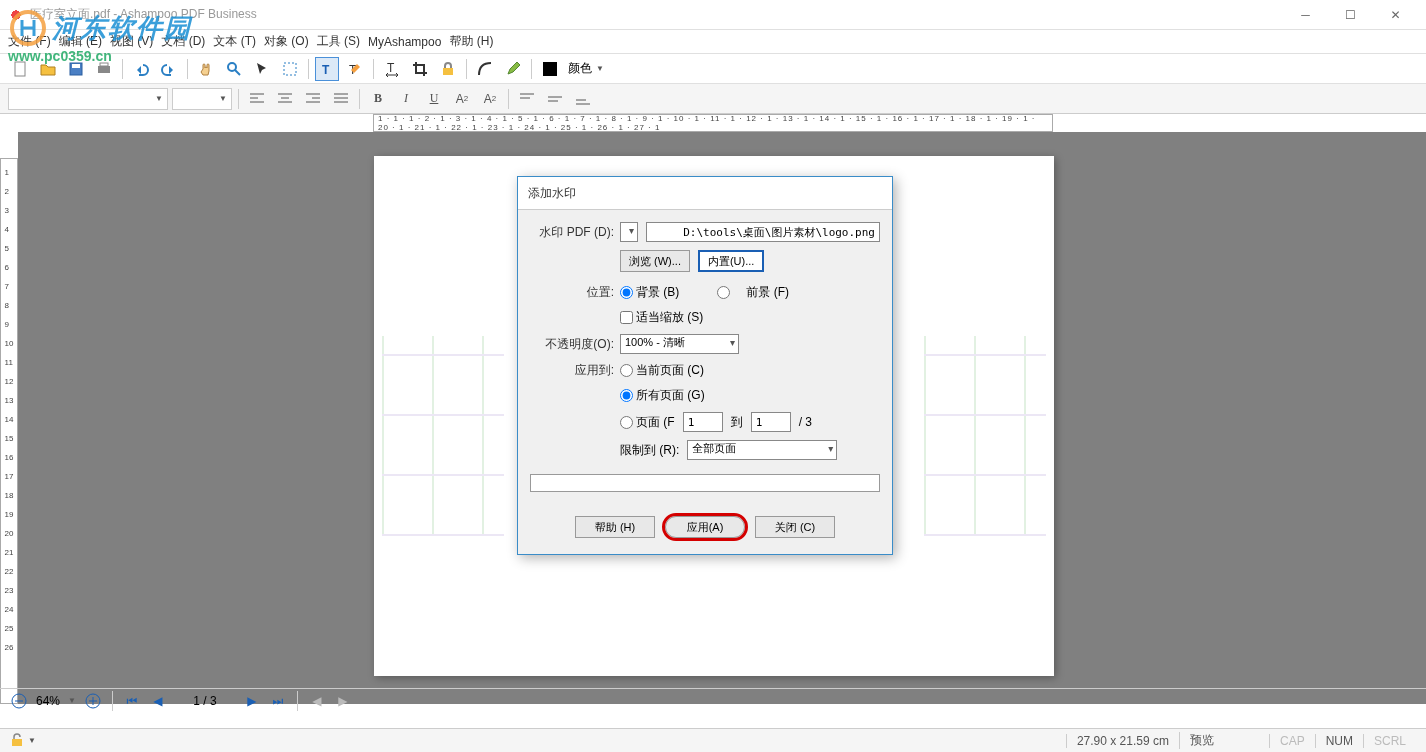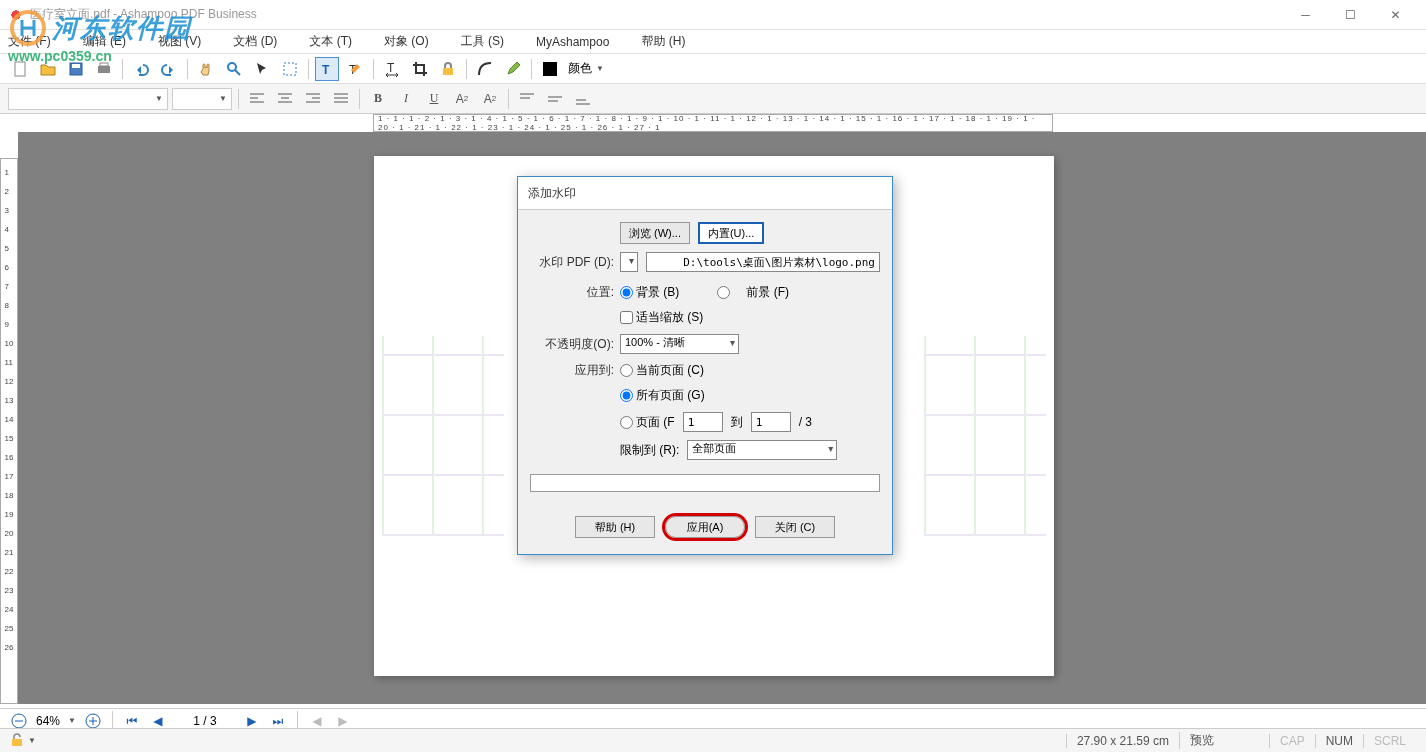--- a/index.html
+++ b/index.html
@@ -3,21 +3,21 @@
 <meta charset="utf-8">
 <style>
 *{box-sizing:border-box;margin:0;padding:0;font-family:"Microsoft YaHei",SimSun,Arial,sans-serif;font-size:12px;}
 body{background:#fff;width:1426px;height:752px;overflow:hidden;position:relative;}
 
 .titlebar{height:30px;background:#fff;border-bottom:1px solid #e0e0e0;display:flex;align-items:center;padding:12px 8px;}
 .titlebar .app-icon{width:16px;height:16px;background:radial-gradient(circle,#e44 40%,#fff 42%);border-radius:50%;margin-right:6px;}
 .titlebar .title{color:#999;flex:1;}
 .titlebar .winbtn{width:45px;height:28px;display:flex;align-items:center;justify-content:center;color:#666;}
 
-.menubar{height:24px;display:flex;align-items:center;padding:0 8px;gap:32px;border-bottom:1px solid #e0e0e0;}
+.menubar{height:24px;display:flex;align-items:center;padding:0 8px;gap:8px;border-bottom:1px solid #e0e0e0;}
 .menubar span{color:#333;}
 
 .toolbar1{height:30px;display:flex;align-items:center;padding:2px 8px;gap:4px;border-bottom:1px solid #e0e0e0;}
 .tbtn{width:24px;height:24px;display:flex;align-items:center;justify-content:center;cursor:pointer;}
 .tbtn.active{border:1px solid #4a90d9;background:#dce9f7;}
 .sep{width:1px;height:20px;background:#ccc;margin:0 2px;}
 
 .toolbar2{height:30px;display:flex;align-items:center;padding:2px 8px;gap:4px;border-bottom:1px solid #ccc;background:#f5f5f5;}
 .combo{height:22px;border:1px solid #ccc;background:#fff;padding:0 4px;display:flex;align-items:center;}
 .combo.font{width:160px;}
@@ -43,21 +43,21 @@
 .wbtn{height:22px;padding:0 8px;border:1px solid #999;background:#e8e8e8;cursor:pointer;font-size:11px;}
 .wbtn.primary{border:2px solid #1a5fb4;background:#fff;}
 .wbtn.highlight{outline:3px solid #d40000;border-radius:11px;}
 .wcombo{height:20px;border:1px solid #888;background:#fff;padding:0 16px 0 4px;position:relative;font-size:11px;}
 .wcombo::after{content:"▾";position:absolute;right:3px;top:2px;font-size:10px;color:#555;}
 .radio,.check{display:flex;align-items:center;gap:3px;font-size:11px;}
 .radio input,.check input{margin:0;}
 .progress{height:18px;border:1px solid #999;background:#fff;width:100%;margin:14px 0;}
 .dlg-btns{display:flex;justify-content:center;gap:10px;padding:10px 0 4px;}
 
-.statusnav{position:absolute;bottom:20px;left:0;right:0;height:24px;border-top:1px solid #ccc;display:flex;align-items:center;padding:8px 10px;gap:8px;}
+.statusnav{position:absolute;bottom:40px;left:0;right:0;height:24px;border-top:1px solid #ccc;display:flex;align-items:center;padding:8px 10px;gap:8px;}
 .navbtn{width:18px;height:18px;display:flex;align-items:center;justify-content:center;color:#1a5fb4;cursor:pointer;}
 .navbtn.dis{color:#bbb;}
 
 .statusbar{position:absolute;bottom:0;left:0;right:0;height:24px;border-top:1px solid #ccc;display:flex;align-items:center;padding:0 10px;background:#f5f5f5;}
 .statusbar .lock{width:16px;height:16px;}
 .statusbar .spacer{flex:1;}
 .statusbar .cell{padding:0 10px;border-left:1px solid #ccc;color:#555;}
 
 .watermark{position:absolute;top:8px;left:8px;pointer-events:none;opacity:.85;}
 .watermark .logo{display:flex;align-items:center;gap:4px;}
@@ -263,31 +263,31 @@
       <div class="drawing left"></div>
       <div class="drawing right"></div>
     </div>
   </div>
 </div>
 
 <div class="dialog">
   <div class="dlg-title">添加水印</div>
   <div class="dlg-body">
     <div class="row">
+      <div class="lbl">水印 PDF (D):</div>
+      <div class="ctrls">
+        <div class="wcombo" style="width:18px;padding:0;"></div>
+        <input class="winput" style="flex: 1 1 0%; text-align: right;" value="D:\tools\桌面\图片素材\logo.png">
+      </div>
+    </div>
+    <div class="row">
         <div class="lbl"></div>
       <div class="ctrls">
         <button class="wbtn">浏览 (W)...</button>
         <button class="wbtn primary">内置(U)...</button>
-      </div>
-    </div>
-    <div class="row">
-      <div class="lbl">水印 PDF (D):</div>
-      <div class="ctrls">
-        <div class="wcombo" style="width:18px;padding:0;"></div>
-        <input class="winput" style="flex: 1 1 0%; text-align: right;" value="D:\tools\桌面\图片素材\logo.png">
       </div>
     </div>
     <div class="row" style="margin-top:12px;">
       <div class="lbl">位置:</div>
       <div class="ctrls">
         <label class="radio">
             <input type="radio" checked="" style="">
             <span>背景 (B)</span>
           </label>
         <label class="radio" style="margin-left:30px;gap:16px;">

